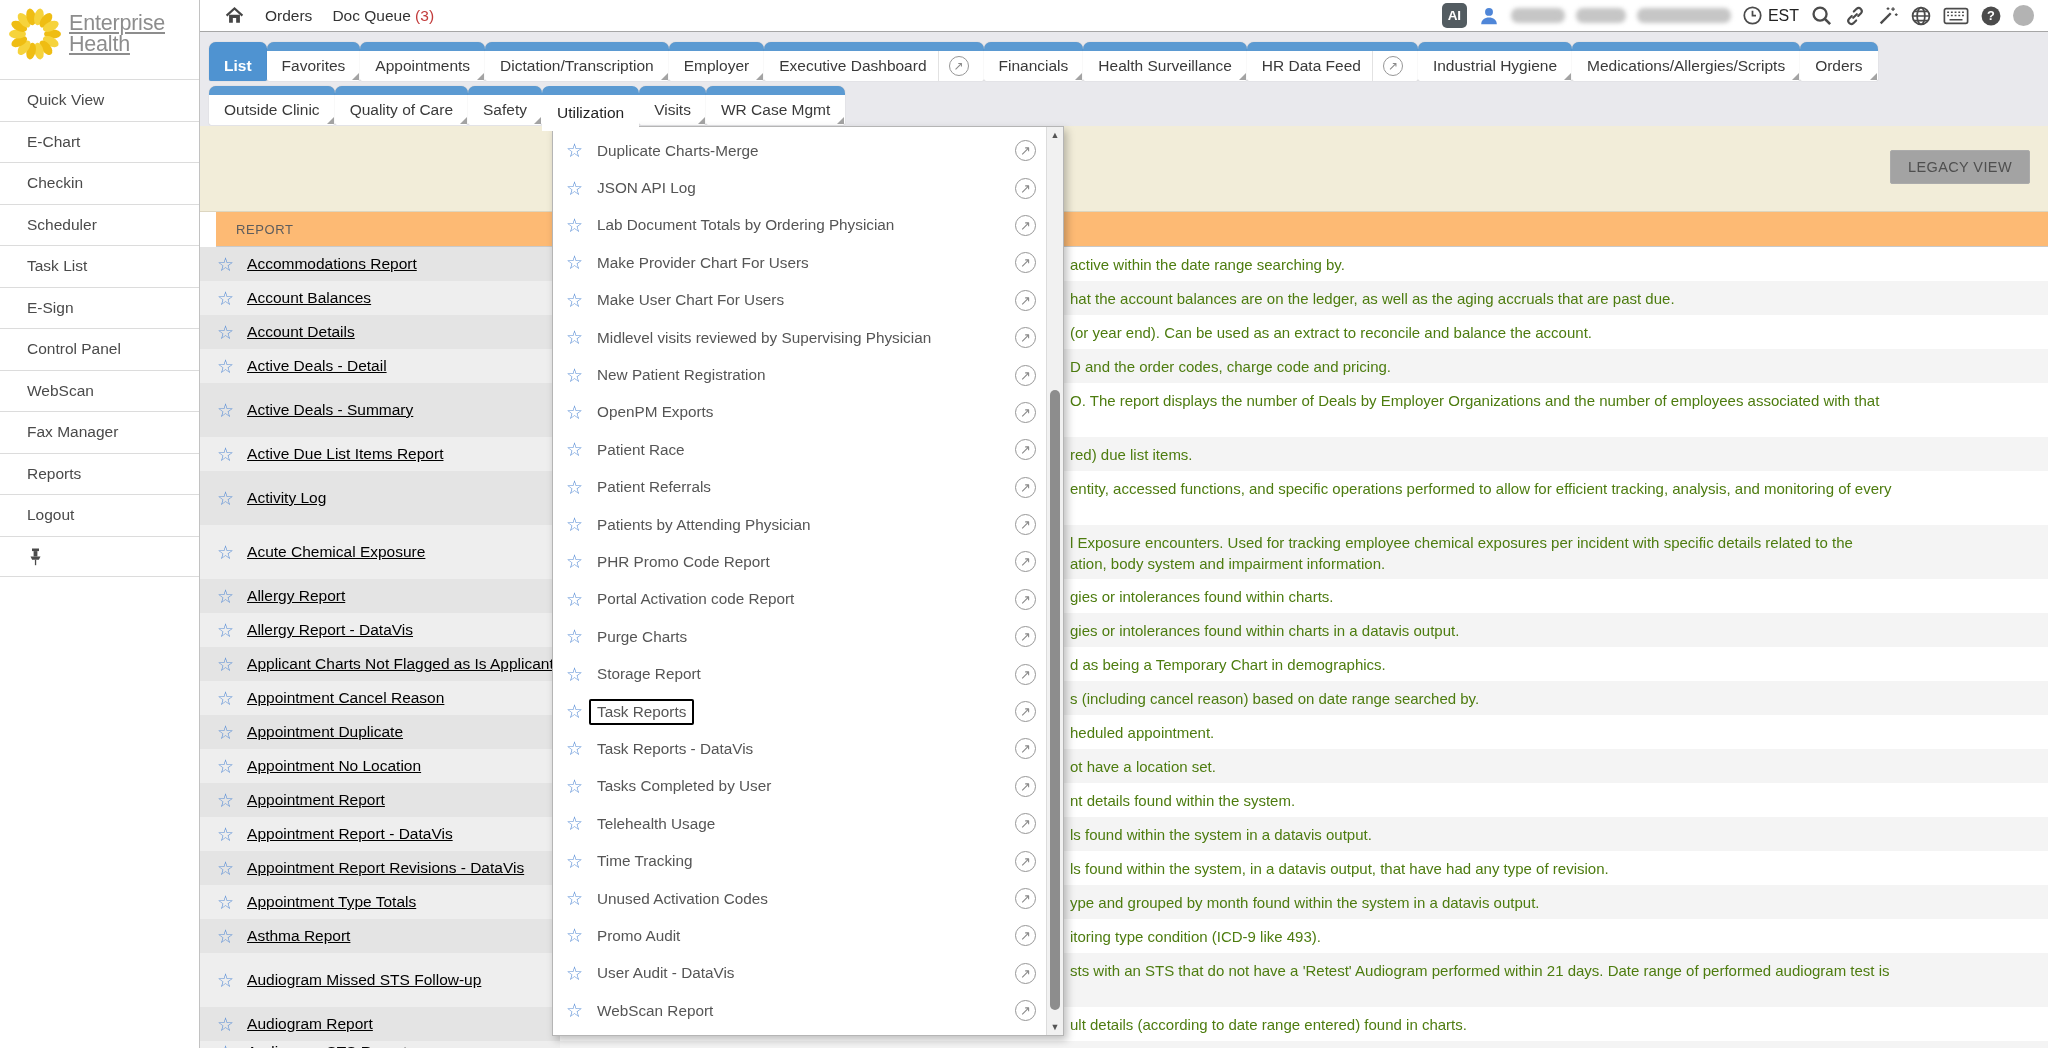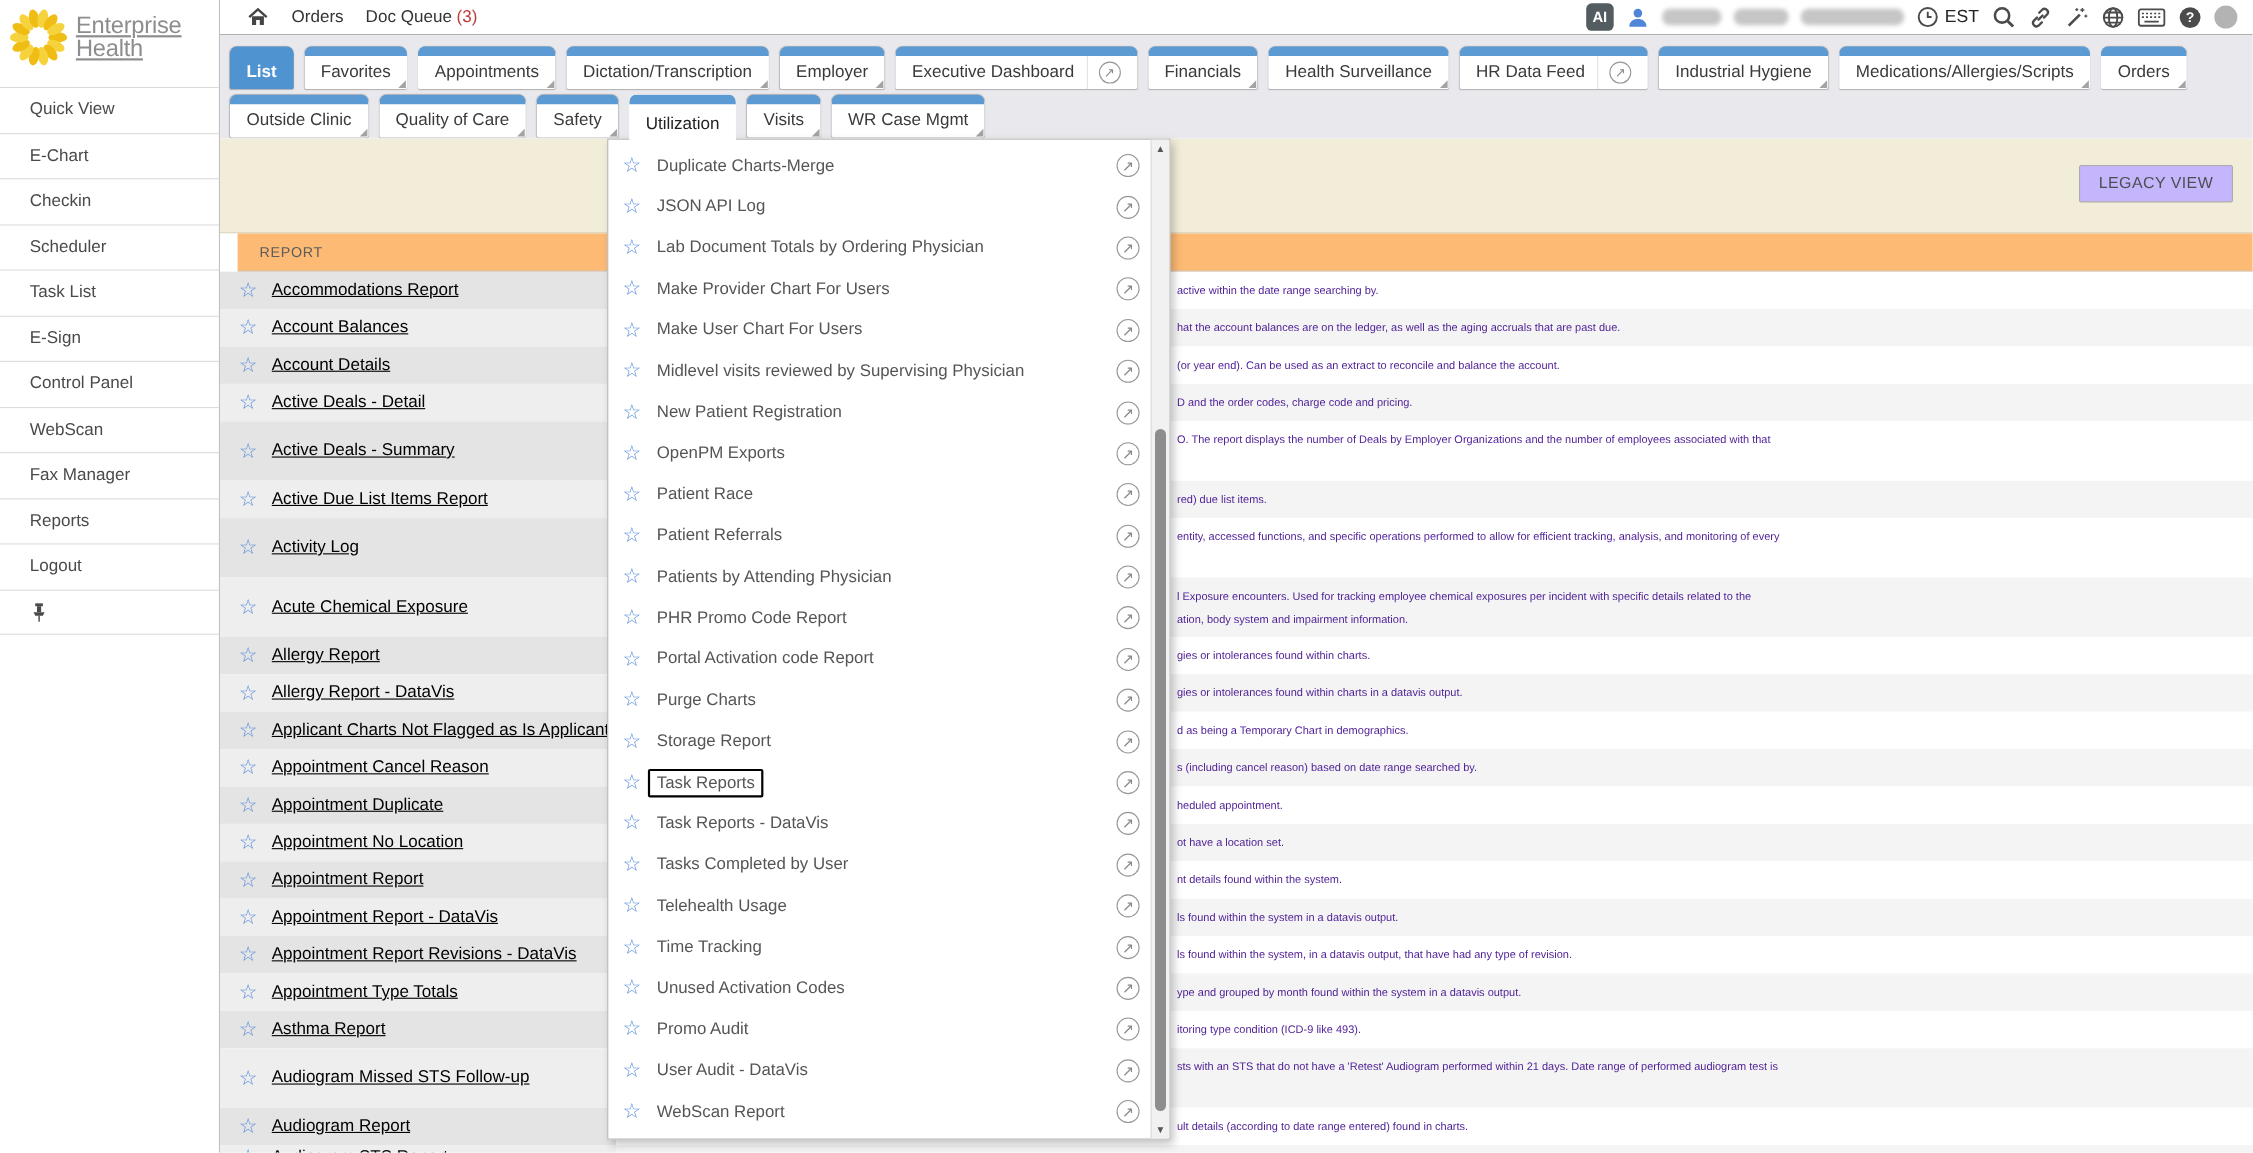--- a/index.html
+++ b/index.html
@@ -25,50 +25,50 @@
            border-right:1px solid #c2c2c2;box-sizing:border-box;}
   #logo{display:flex;align-items:center;gap:7px;padding:7px 2px 6px 8px;cursor:pointer;}
   #logo-text{color:#8d8d8d;font-size:21.5px;line-height:21px;letter-spacing:-0.2px;text-decoration:underline;}
   #sidebar-menu{list-style:none;margin:12px 0 0 0;padding:0;}
   #sidebar-menu li{height:41.5px;display:flex;align-items:center;padding-left:27px;font-size:15.5px;
                    color:#4a4a4a;border-top:1px solid #dcdcdc;cursor:pointer;box-sizing:border-box;}
   #sidebar-menu li:last-child{border-bottom:1px solid #dcdcdc;}
 
   
   #main{position:absolute;left:200px;top:32px;width:1848px;height:1016px;background:#e9e9ed;}
-  .tabs-row{display:flex;align-items:flex-start;gap:10px;}
+  .tabs-row{display:flex;align-items:flex-start;}
   #tabs-row1{padding:10px 0 0 9px;height:39px;}
   #tabs-row2{padding:5px 0 0 9px;height:39px;}
   .tab{position:relative;box-sizing:border-box;height:39px;background:#fff;border-top:9px solid #5b9ad2;
        border-radius:7px 7px 2px 2px;display:flex;align-items:center;padding:0 15px;font-size:15.5px;
        color:#3a3a3a;cursor:pointer;white-space:nowrap;box-shadow:0 0 1px rgba(0,0,0,.25);}
   .tab.active{background:#4f93d1;border-top-color:#4f93d1;color:#fff;font-weight:bold;}
   .tab.open{z-index:60;height:45px;color:#222;border-radius:7px 7px 0 0;box-shadow:none;}
   .caret{position:absolute;right:1px;bottom:1px;width:0;height:0;
          border-right:7px solid #a3a3a3;border-top:7px solid transparent;}
   .tab-ext{display:flex;align-items:center;margin-left:11px;padding-left:10px;border-left:1px solid #e2e2e2;height:100%;}
   .circle-arrow{width:20px;height:20px;border:1.5px solid #979797;border-radius:50%;display:flex;
                 align-items:center;justify-content:center;font-size:12px;color:#8a8a8a;box-sizing:border-box;}
 
   
   #content{position:absolute;left:0;top:94px;width:1848px;height:922px;background:#fff;overflow:hidden;}
   #filter-bar{height:86px;background:#f2edd9;border-bottom:1px solid #ddd6c0;position:relative;box-sizing:border-box;}
-  #legacy-btn{position:absolute;right:18px;top:24px;background:#c4b5fd;border:1px solid #ababab;
+  #legacy-btn{position:absolute;right:18px;top:24px;background:#a3a3a3;border:1px solid #ababab;
               border-radius:2px;padding:8px 17px;font-size:14.5px;color:#4f4f4f;letter-spacing:.4px;cursor:pointer;}
   #table-header{height:35px;display:flex;background:#fdba74;border-bottom:1px solid #c9c9c9;box-sizing:border-box;margin-left:16px;}
   #table-header .hleft{width:360px;display:flex;align-items:center;padding-left:20px;box-sizing:border-box;
                        font-size:13px;color:#5d5d5d;letter-spacing:.6px;}
   #table-header .hright{flex:1;}
   #rows .row{display:flex;}
   #rows .row.h1{height:34px;}
   #rows .row.h2{height:54px;}
   .lcell{flex:0 0 360px;display:flex;align-items:center;gap:13px;padding-left:17px;box-sizing:border-box;
          white-space:nowrap;}
   .rcell{flex:1;display:flex;align-items:center;padding-left:510px;box-sizing:border-box;
-         font-size:10px;color:#4c1d95;line-height:21px;}
+         font-size:15px;color:#4d7c0f;line-height:21px;}
   .row.h2 .rcell{align-items:flex-start;padding-top:7px;}
   .row.clipped .lcell,.row.clipped .rcell{align-items:flex-start;padding-top:2px;}
   .row:nth-child(odd) .lcell{background:#e4e4e4;}
   .row:nth-child(even) .lcell{background:#eeeeee;}
   .row:nth-child(odd) .rcell{background:#ffffff;}
   .row:nth-child(even) .rcell{background:#f4f4f4;}
   .star{color:#5b8fd6;font-size:19px;line-height:1;cursor:pointer;}
   .rlink{color:#000;text-decoration:underline;font-size:15.5px;cursor:pointer;}
 
   

